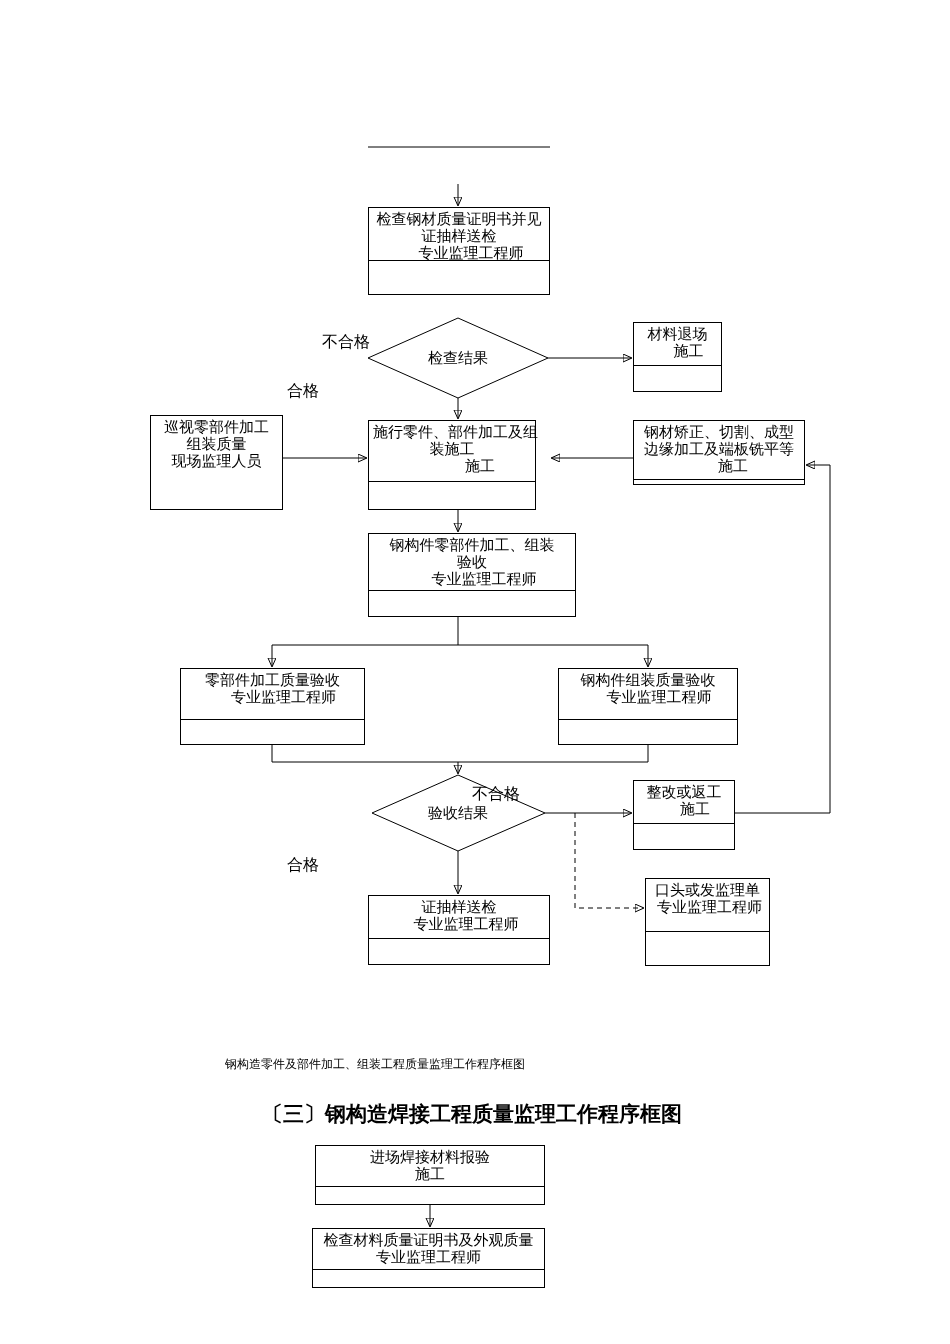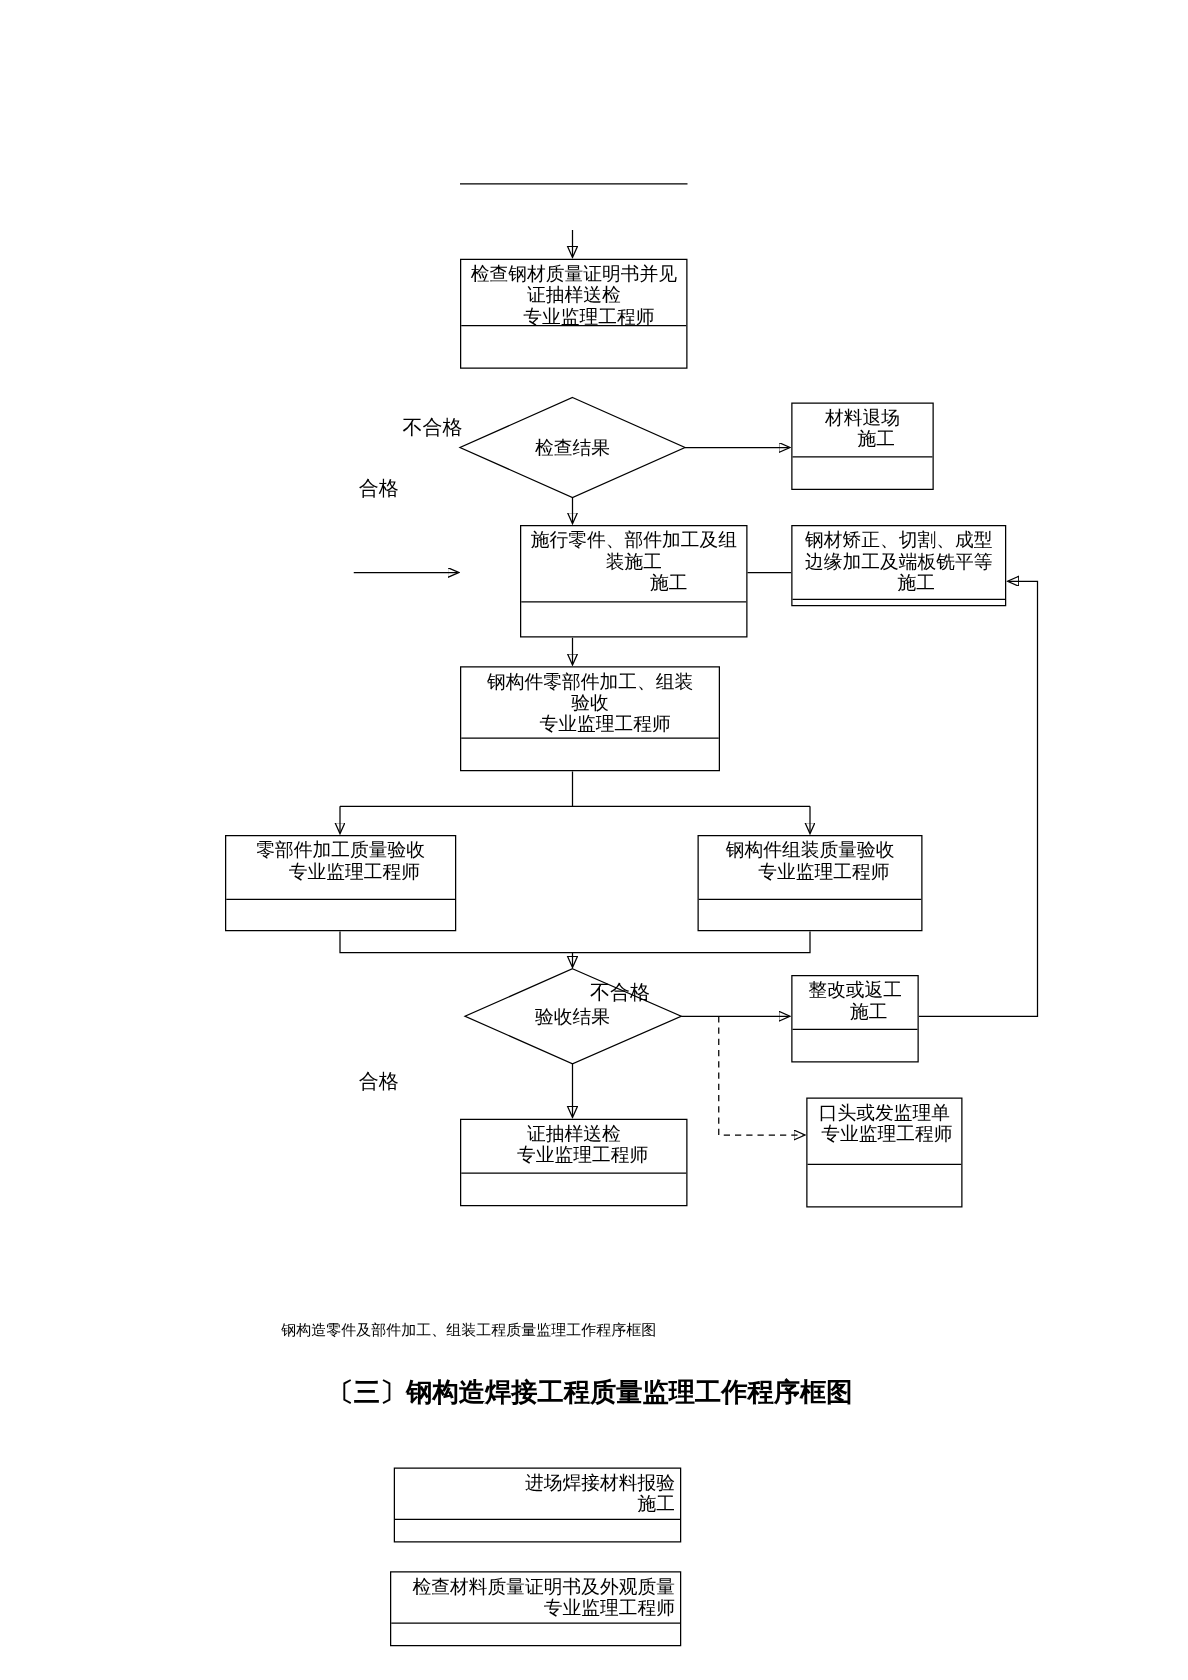--- a/index.html
+++ b/index.html
@@ -4,21 +4,21 @@
 <style>
   html,body{margin:0;padding:0;background:#fff;}
   body{font-family:"DejaVu Sans","Liberation Sans",sans-serif;color:#000;}
   .page{position:relative;width:950px;height:1344px;background:#fff;overflow:hidden;margin:0 auto;}
   svg.wires{position:absolute;left:0;top:0;width:950px;height:1344px;}
   svg.wires line, svg.wires path{stroke:#000;stroke-width:1;fill:none;}
   svg.wires polygon{fill:#fff;stroke:#000;stroke-width:1;}
   .node{position:absolute;border:1px solid #000;background:#fff;box-sizing:border-box;
         font-size:15px;line-height:17px;padding:3px 4px;text-align:center;}
   .node .ln{white-space:nowrap;}
-  .node.center{text-align:right;margin-top:29px;}
+  .node.center{text-align:center;}
   .divider{position:absolute;left:0;right:0;height:0;border-top:1px solid #000;}
   .dtext{position:absolute;font-size:15px;text-align:center;line-height:17px;}
   .sidelabel{position:absolute;font-size:16px;line-height:18px;white-space:nowrap;font-family:Liberation Mono, monospace;}
   .caption{position:absolute;font-size:12px;white-space:nowrap;font-family:Liberation Mono, monospace;}
   .heading{position:absolute;font-size:21px;font-weight:bold;white-space:nowrap;}
 </style>
 </head>
 <body>
 
 <div class="page">
@@ -59,28 +59,33 @@
     <polygon points="458,775 545,813 458,851 372,813"></polygon>
   </svg>
 
   <div class="node" style="left:368px;top:207px;width:182px;height:88px;">
     <div class="ln">检查钢材质量证明书并见</div>
     <div class="ln">证抽样送检</div>
     <div class="ln" style="padding-left:24px;">专业监理工程师</div>
     <div class="divider" style="top:52px;"></div>
   </div>
 
-  <div class="node" style="left:633px;top:322px;width:114px;height:70px;">
+  <div class="node" style="left:633px;top:322px;width:89px;height:70px;">
     <div class="ln">材料退场</div>
     <div class="ln" style="padding-left:22px;">施工</div>
     <div class="divider" style="top:42px;"></div>
   </div>
 
+  <div class="node" style="left:150px;top:415px;width:133px;height:95px;">
+    <div class="ln">巡视零部件加工</div>
+    <div class="ln">组装质量</div>
+    <div class="ln">现场监理人员</div>
+  </div>
 
-  <div class="node" style="left:368px;top:420px;width:182px;height:90px;margin-left:48px;">
+  <div class="node" style="left:368px;top:420px;width:168px;height:90px;">
     <div class="ln">施行零件、部件加工及组</div>
     <div class="ln">装施工</div>
     <div class="ln" style="padding-left:56px;">施工</div>
     <div class="divider" style="top:60px;"></div>
   </div>
 
   <div class="node" style="left:633px;top:420px;width:172px;height:65px;">
     <div class="ln">钢材矫正、切割、成型</div>
     <div class="ln">边缘加工及端板铣平等</div>
     <div class="ln" style="padding-left:28px;">施工</div>

